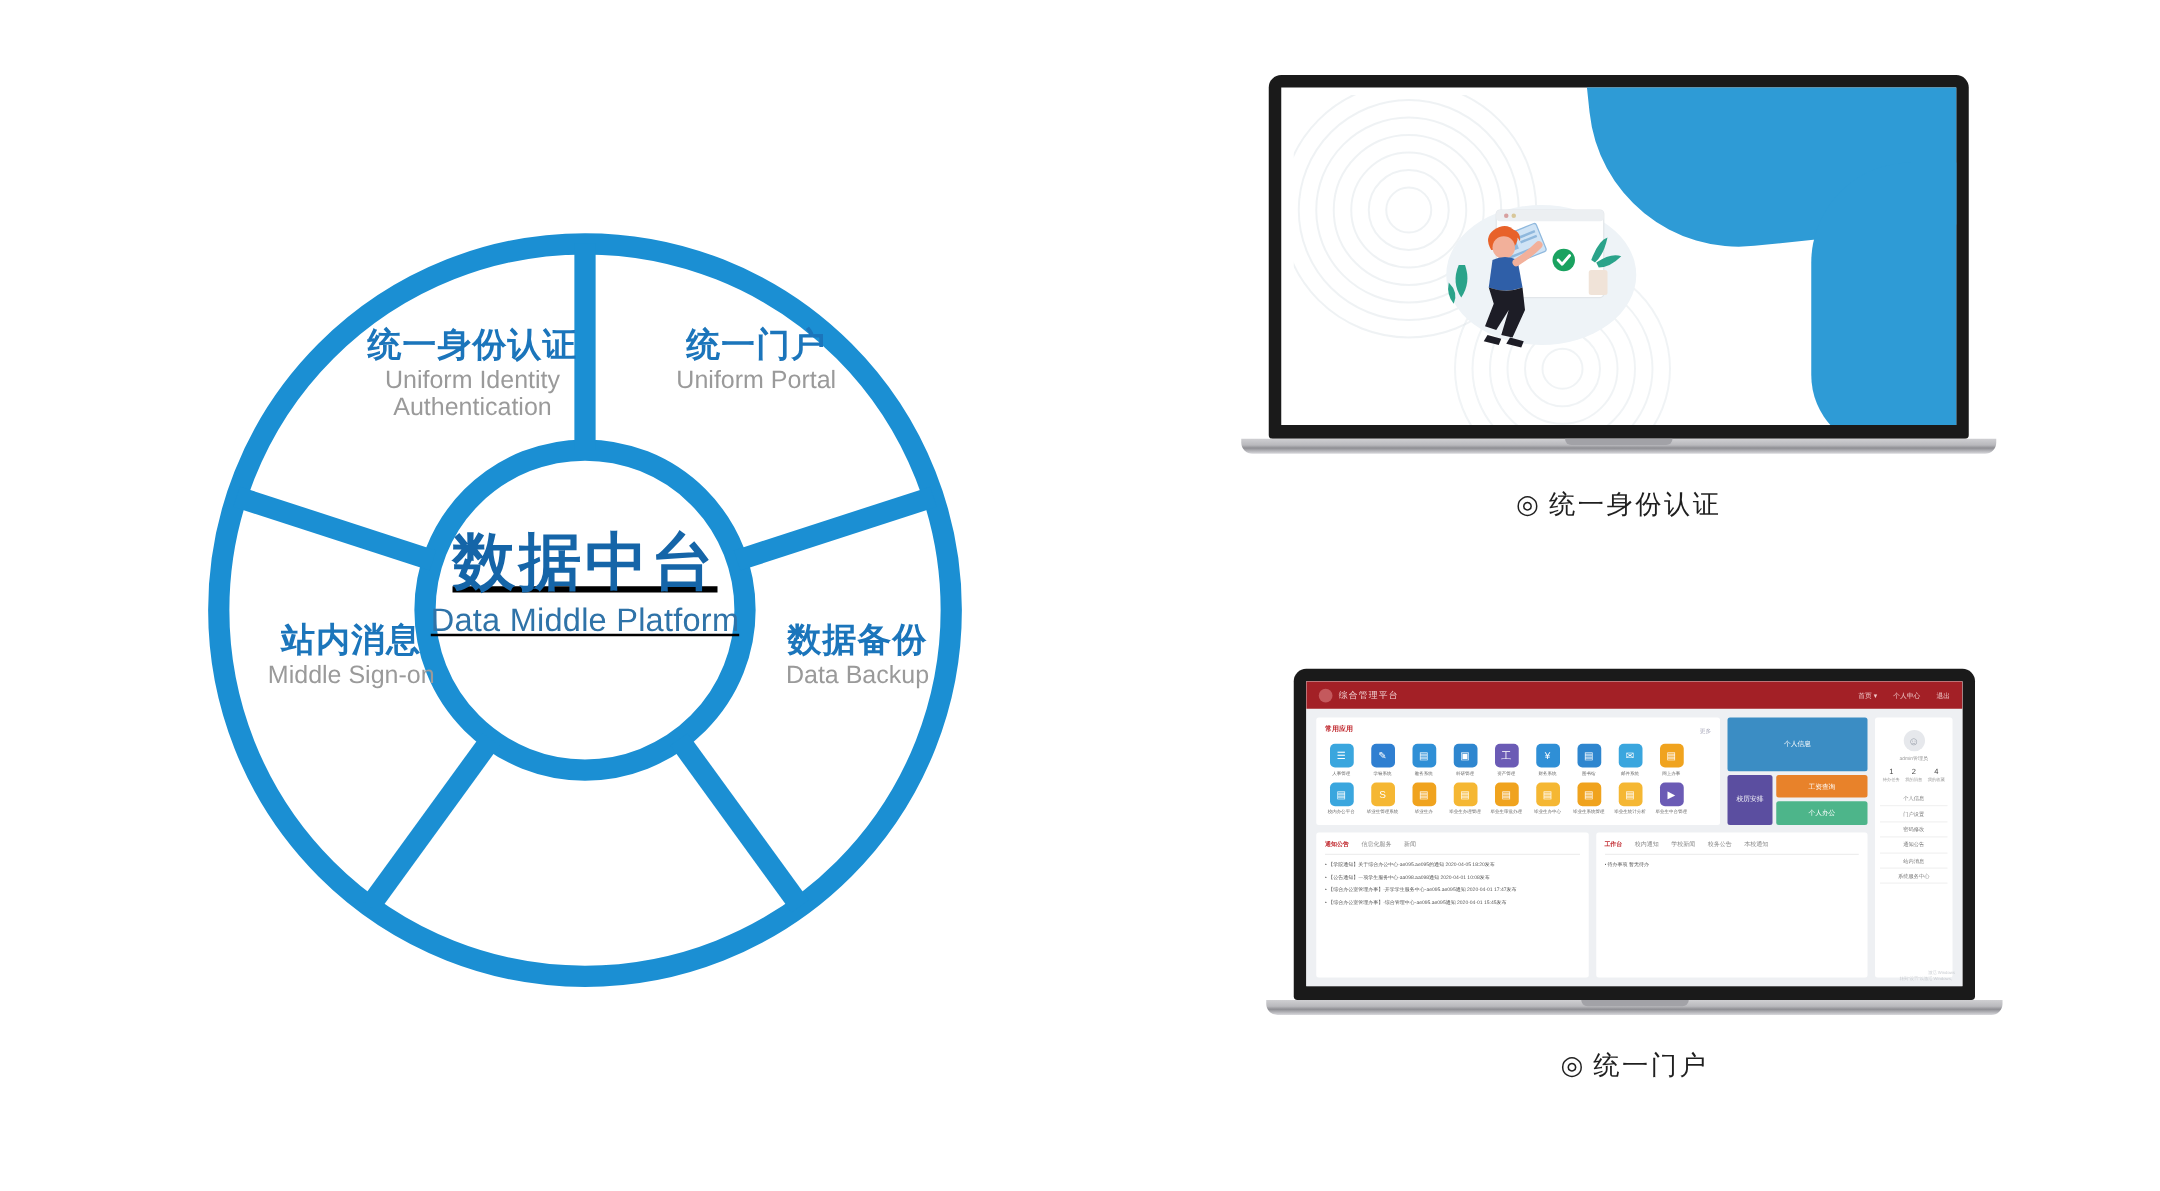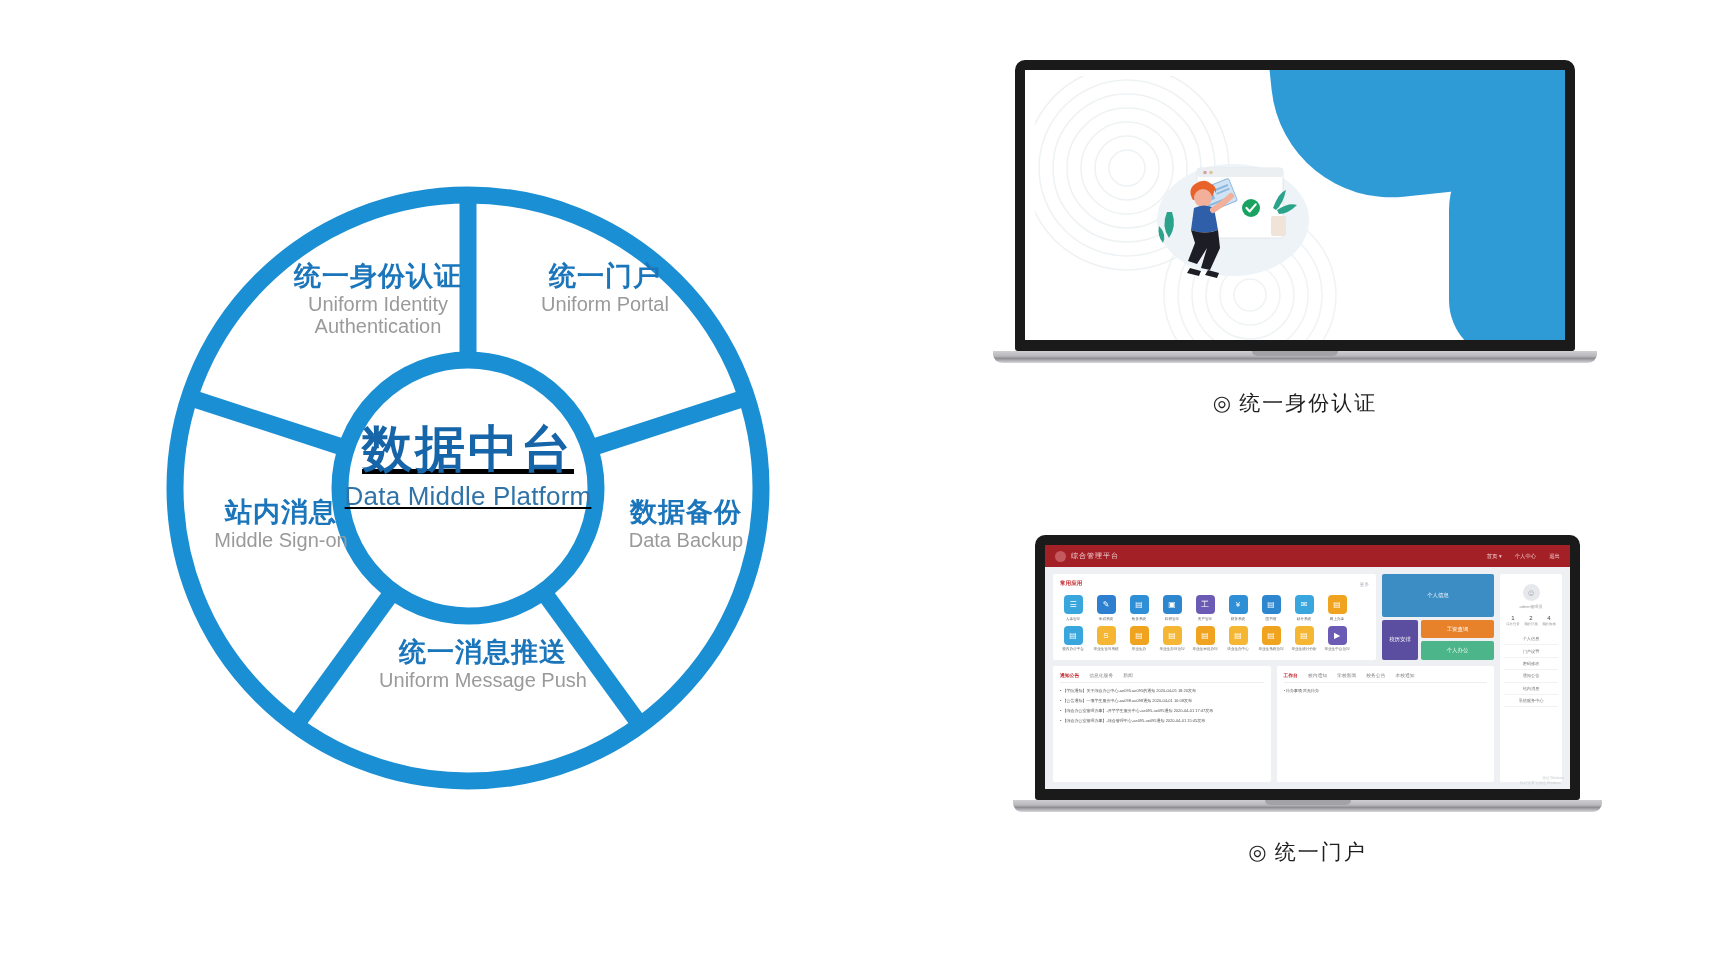--- a/index.html
+++ b/index.html
@@ -249,24 +249,20 @@
     <div class="seg-label lbl-portal">
       <div class="seg-cn">统一门户</div>
       <div class="seg-en">Uniform Portal</div>
     </div>
 
     <div class="seg-label lbl-backup">
       <div class="seg-cn">数据备份</div>
       <div class="seg-en">Data Backup</div>
     </div>
 
-    <div class="seg-label lbl-msg">
-      <div class="seg-cn">统一消息推送</div>
-      <div class="seg-en">Uniform Message Push</div>
-    </div>
 
     <div class="seg-label lbl-sso">
       <div class="seg-cn">站内消息</div>
       <div class="seg-en">Middle Sign-on</div>
     </div>
 
     <div class="center-text">
       <div class="center-cn">数据中台</div>
       <div class="center-en">Data Middle Platform</div>
     </div>

